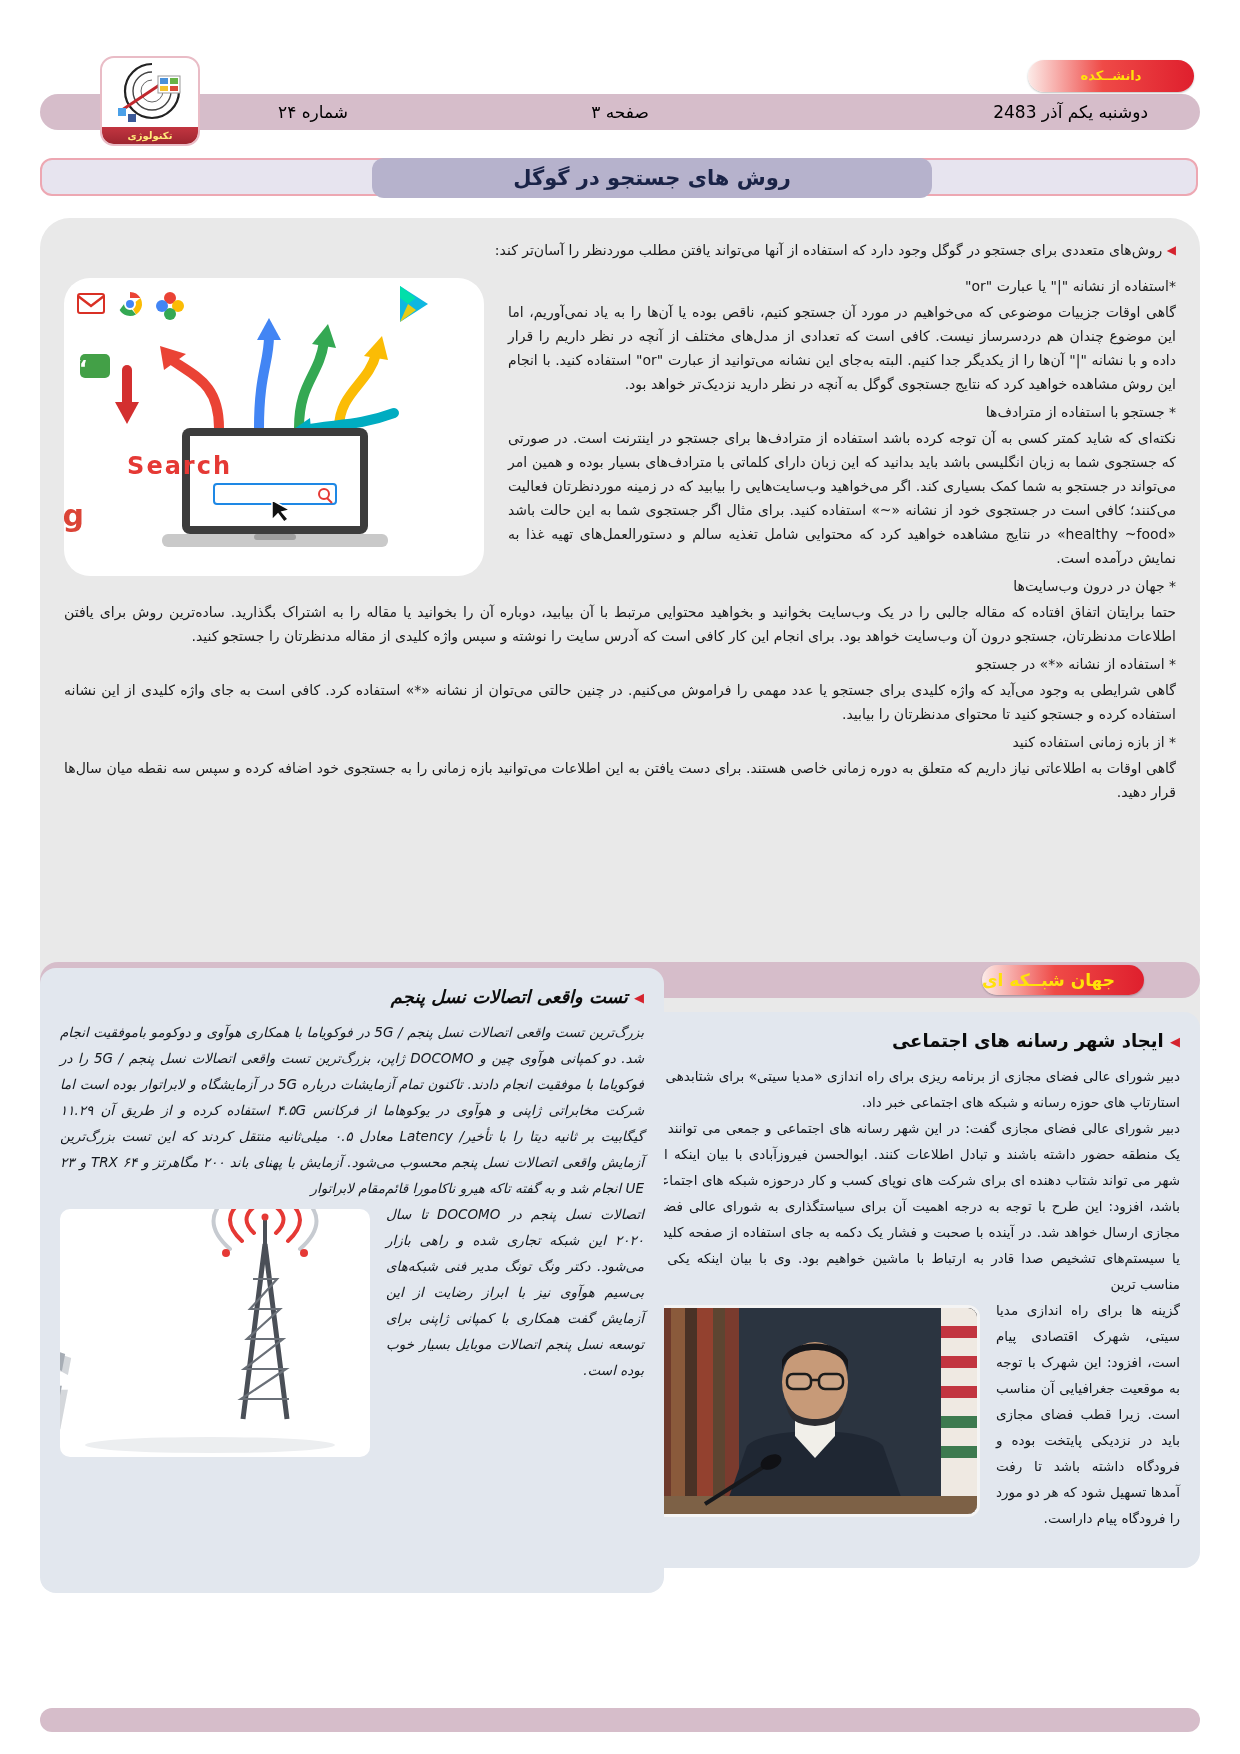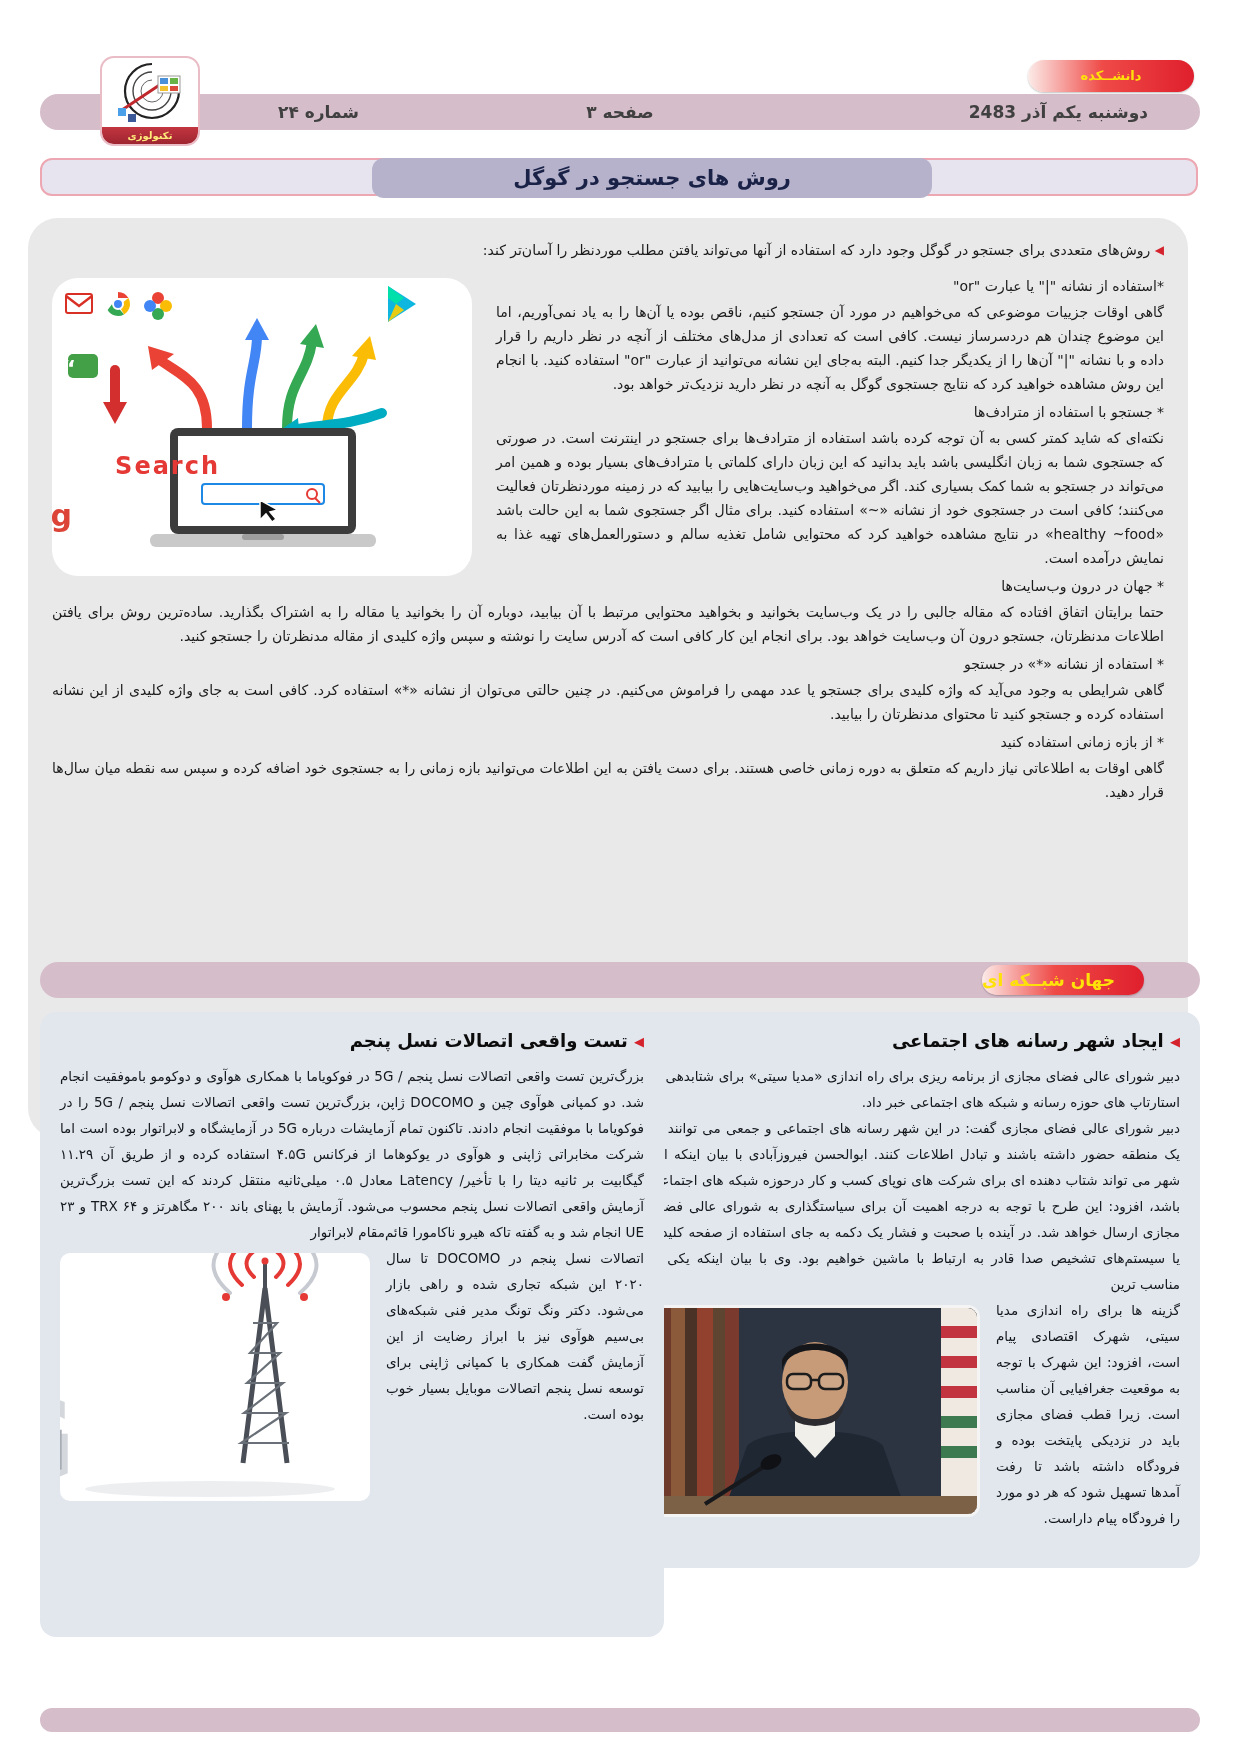--- a/index.html
+++ b/index.html
@@ -10,40 +10,40 @@
   
   #logo { left:100px; top:56px; width:100px; height:90px; background:#fff;
     border:2px solid #e9bcc6; border-radius:14px; z-index:5; overflow:hidden; }
   #logo-caption { position:absolute; bottom:0; left:0; right:0; height:17px;
     background:linear-gradient(180deg,#c23540,#9e2530); color:#ffe97a;
     font-size:10px; text-align:center; line-height:17px; font-weight:bold;
     border-radius:0 0 11px 11px; }
   #header-bar { left:40px; top:94px; width:1160px; height:36px;
     background:#d6bdca; border-radius:18px; z-index:1; }
   #header-bar .hb-text { position:absolute; top:0; line-height:36px;
-    color:#404040; font-weight:bold; font-size:17px; white-space:nowrap; }
+    color:#000000; font-weight:normal; font-size:17px; white-space:nowrap; }
   #hb-date { right:52px; }
   #hb-page { left:50%; transform:translateX(-50%); font-size:16px; }
   #hb-issue { left:238px; font-size:16px; }
   #badge-daneshkadeh { left:1028px; top:60px; width:166px; height:32px;
     border-radius:16px; z-index:6; text-align:center; line-height:32px;
     background:linear-gradient(90deg,#fcebe8 0%, #ef4a47 45%, #df1f2d 100%);
     color:#ffe10a; font-weight:bold; font-size:13px;
     box-shadow:0 1px 2px rgba(0,0,0,.25); }
 
   
   #title-bar { left:40px; top:158px; width:1158px; height:38px;
     background:#e7e4ef; border:2px solid #eda7b2; border-radius:12px; }
   #title-inner { position:absolute; left:50%; top:-2px; transform:translateX(-50%);
     width:560px; height:40px; background:#b6b2cc; border-radius:12px;
     text-align:center; line-height:40px; color:#1a2347; font-weight:bold;
     font-size:21px;margin-left:33px; }
 
   
-  #main-box { left:28px; top:218px; width:1160px; height:920px;
+  #main-box { left:40px; top:218px; width:1160px; height:920px;
     background:#e9e9e9; border-radius:30px; padding:16px 24px;
     color:#1b1b1b; font-size:14px; line-height:24px; text-align:justify;
     overflow:hidden; }
   .arr { color:#d5232e; font-size:12px; vertical-align:1px; }
   #main-box .intro { margin:4px 0 12px; }
   #illus { float:left; width:420px; height:298px; background:#fff;
     border-radius:26px; margin:4px 24px 8px 0; }
   .sec-h { margin:4px 0 2px; }
   .sec-b { margin:0 0 4px; }
 
@@ -54,21 +54,21 @@
     border-radius:15px; text-align:left; line-height:30px;
     background:linear-gradient(90deg,#fcebe8 0%, #ef4a47 45%, #df1f2d 100%);
     color:#ffe10a; font-weight:bold; font-size:17px;
     box-shadow:0 1px 2px rgba(0,0,0,.25); }
 
   
   .news-box { background:#e2e7ee; border-radius:16px; padding:14px 20px;
     color:#14181d; font-size:13.5px; line-height:26px; text-align:justify;
     overflow:hidden; }
   #social-box { left:630px; top:1012px; width:570px; height:556px; }
-  #fiveg-box  { left:40px;  top:1012px; width:624px; height:625px; }
+  #fiveg-box  { left:40px;  top:968px; width:624px; height:625px;font-style:italic; }
   .art-title { font-weight:bold; font-size:18px; color:#0c0c0c; margin:2px 0 8px; }
   .art-title .arr { font-size:13px; }
   .news-box p { margin:0; }
   #photo { float:left; width:330px; height:212px; border-radius:12px;
     margin:8px 16px 4px 0; border:3px solid #f4f4f4; overflow:hidden;
     background:#3a2c22; }
   #fg-img { float:left; width:310px; height:248px; background:#fff;
     border-radius:10px; margin:8px 16px 4px 0; overflow:hidden; }
 
   

